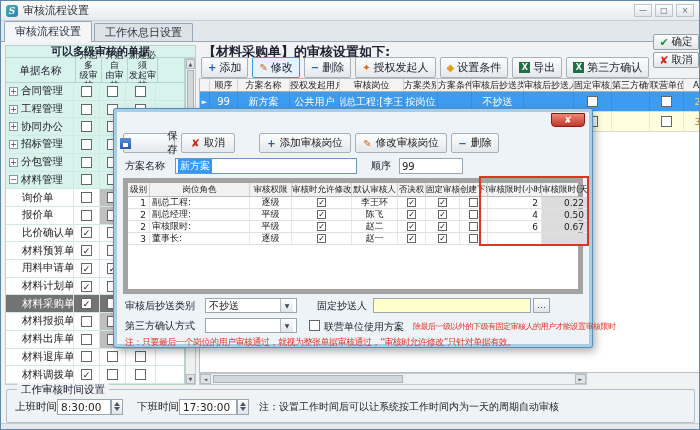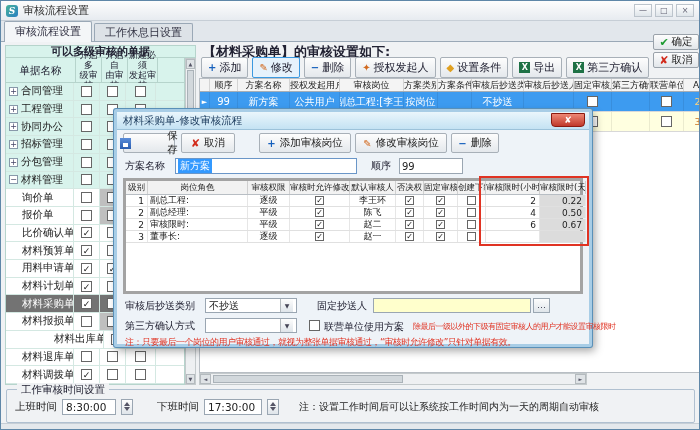--- a/index.html
+++ b/index.html
@@ -73,40 +73,40 @@
        overflow:hidden;white-space:nowrap;flex:none;}
   .rtd.auto{color:#c9721e;font-size:9.5px;}
   .rtrow.sel .rtd.auto{color:#ffd27a;}
   .okbtn,.cxbtn{position:absolute;left:652px;width:46px;height:16px;border:1px solid #9aa2aa;border-radius:2px;
         background:linear-gradient(#fdfdfd,#e2e6ea);font-size:10.5px;display:flex;align-items:center;justify-content:center;gap:3px;}
   .okbtn{top:-8px;} .cxbtn{top:10px;}
   .ok-ic{color:#1d9a31;font-weight:bold;font-size:11px;} .cx-ic{color:#d22b1c;font-weight:bold;font-size:11px;}
   
   .bgroup{position:absolute;left:5px;top:347px;width:689px;height:34px;border:1px solid #b0c0d0;border-radius:2px;background:#f0f2f4;}
   .bgroup-label{position:absolute;left:10px;top:-7px;background:#f0f2f4;padding:0 4px;font-size:10.5px;color:#223;}
-  .brow{position:absolute;left:8px;top:9px;display:flex;align-items:center;gap:5px;font-size:10.5px;}
+  .brow{position:absolute;left:8px;top:9px;display:flex;align-items:center;font-size:10.5px;}
   .tinput{height:16px;border:1px solid #9aa6b2;background:#fff;font-size:10.5px;display:flex;align-items:center;padding:0 3px;}
   .spin{width:12px;height:16px;border:1px solid #9aa6b2;background:linear-gradient(#fdfdfd,#dfe5ea);display:flex;
         flex-direction:column;align-items:center;justify-content:center;gap:1px;}
   .spin i{display:block;width:0;height:0;border:3px solid transparent;}
   .spin .up{border-bottom:4px solid #556;margin-top:-2px;} .spin .dn{border-top:4px solid #556;}
   .statusbar{position:absolute;left:0;bottom:0;right:0;height:6px;background:#e4e8ec;border-top:1px solid #c6ced6;}
   
   .dialog{position:absolute;left:113px;top:67px;width:478px;height:238px;background:#eef3f8;border:3px solid #a8cde6;
           box-shadow:0 0 0 1px #5a90b8, 3px 4px 8px rgba(0,0,0,0.35);border-radius:2px;z-index:50;}
   .dlg-title{position:absolute;left:0;top:0;right:0;height:18px;background:linear-gradient(#eaf6fc,#c4e2f3);
              border-bottom:1px solid #9cc2da;display:flex;align-items:center;padding:0 6px;font-size:10.5px;color:#1a3a5c;}
   .dlg-close{position:absolute;right:4px;top:1px;width:34px;height:14px;background:linear-gradient(#ee8876,#c0392b);
              border:1px solid #8b1a10;border-radius:0 0 4px 4px;color:#fff;font-size:9px;line-height:12px;text-align:center;font-weight:bold;}
   .dbtn{position:absolute;height:20px;border:1px solid #a8b0b8;border-radius:2px;background:linear-gradient(#fdfdfd,#e4e8ec);
         display:flex;align-items:center;justify-content:center;gap:4px;font-size:10.5px;}
   .dlg-label{position:absolute;font-size:10px;color:#223;line-height:16px;}
   .dlg-input{position:absolute;height:16px;border:1px solid #6a96c8;background:#fff;font-size:10px;display:flex;align-items:center;padding:0 2px;}
   .selhl{background:#3399ff;color:#fff;padding:0 2px;}
-  .dgrid{position:absolute;left:6px;top:66px;width:460px;height:116px;background:#fff;border:3px solid #a3a3a3;}
+  .dgrid{position:absolute;left:6px;top:66px;width:460px;height:116px;background:#fff;border:5px solid #a3a3a3;}
   .dgh{display:flex;height:14px;background:#f2f2f2;border-bottom:1px solid #b8bec4;}
   .dgc{border-right:1px solid #d0d0d0;font-size:8.5px;line-height:13px;text-align:center;overflow:hidden;white-space:nowrap;flex:none;}
   .dgrow{display:flex;height:12px;border-bottom:1px solid #e0e0e0;}
   .dgd{border-right:1px solid #e6e6e6;font-size:9px;display:flex;align-items:center;justify-content:center;overflow:hidden;white-space:nowrap;flex:none;}
   .dgd.left{justify-content:flex-start;padding-left:2px;}
   .dgd.right{justify-content:flex-end;padding-right:3px;}
   .dgd.gray{background:#dcdcdc;}
   .dgrow .cb{width:9px;height:9px;font-size:8px;line-height:8px;}
   .redbox{position:absolute;left:362px;top:64px;width:110px;height:70px;border:2px solid #e03323;pointer-events:none;z-index:60;}
   .dselect{position:absolute;height:15px;border:1px solid #9aa6b2;background:#fff;font-size:10px;display:flex;align-items:center;padding:0 3px;}
@@ -362,21 +362,21 @@
           </div>
           <div class="ltc lcb dis">
             <span class="cb"></span>
           </div>
           <div class="ltc lcb">
             <span class="cb"></span>
           </div>
           <div class="ltc lfill"></div>
         </div>
         <div class="ltr">
-          <div class="ltc lname" style="padding-left: 16px; margin-left: 32px;">
+          <div class="ltc lname" style="padding-left: 16px;">
             <span>材料出库单</span>
           </div>
           <div class="ltc lcb">
             <span class="cb"></span>
           </div>
           <div class="ltc lcb dis">
             <span class="cb"></span>
           </div>
           <div class="ltc lcb">
             <span class="cb"></span>
@@ -539,23 +539,20 @@
             <i class="up"></i>
             <i class="dn"></i>
           </span>
         <span style="width:10px;"></span>
         <span style="font-size:10px;">注：设置工作时间后可以让系统按工作时间内为一天的周期自动审核</span>
       </div>
     </div>
     <div class="statusbar"></div>
 
     <div class="dialog">
-      <div class="dlg-title">
-        <span>材料采购单-修改审核流程</span>
-      </div>
       <div class="dlg-close">✘</div>
 
       <div class="dbtn" style="left:6px;top:21px;width:52px;gap:36px;">
         <span class="save-icon"></span>
         <span>保存</span>
       </div>
       <div class="dbtn" style="left:64px;top:21px;width:54px;">
         <span class="cx-ic">✘</span>
         <span>取消</span>
       </div>

